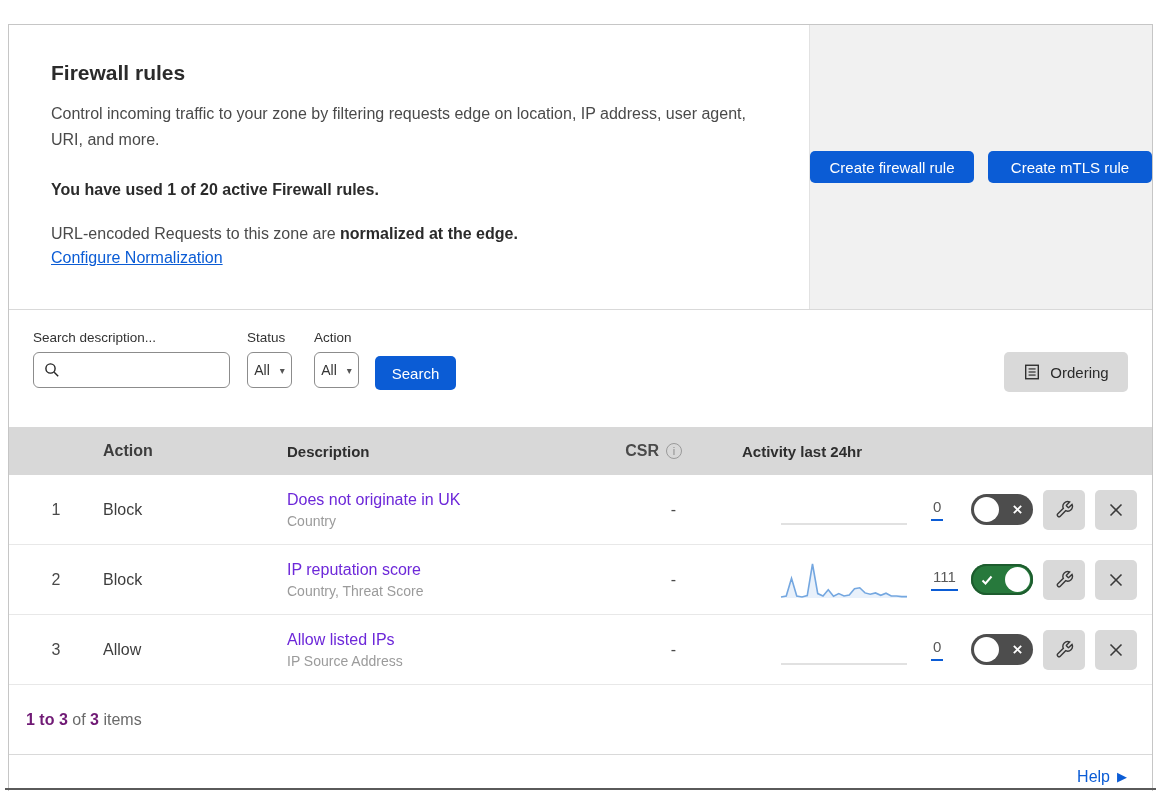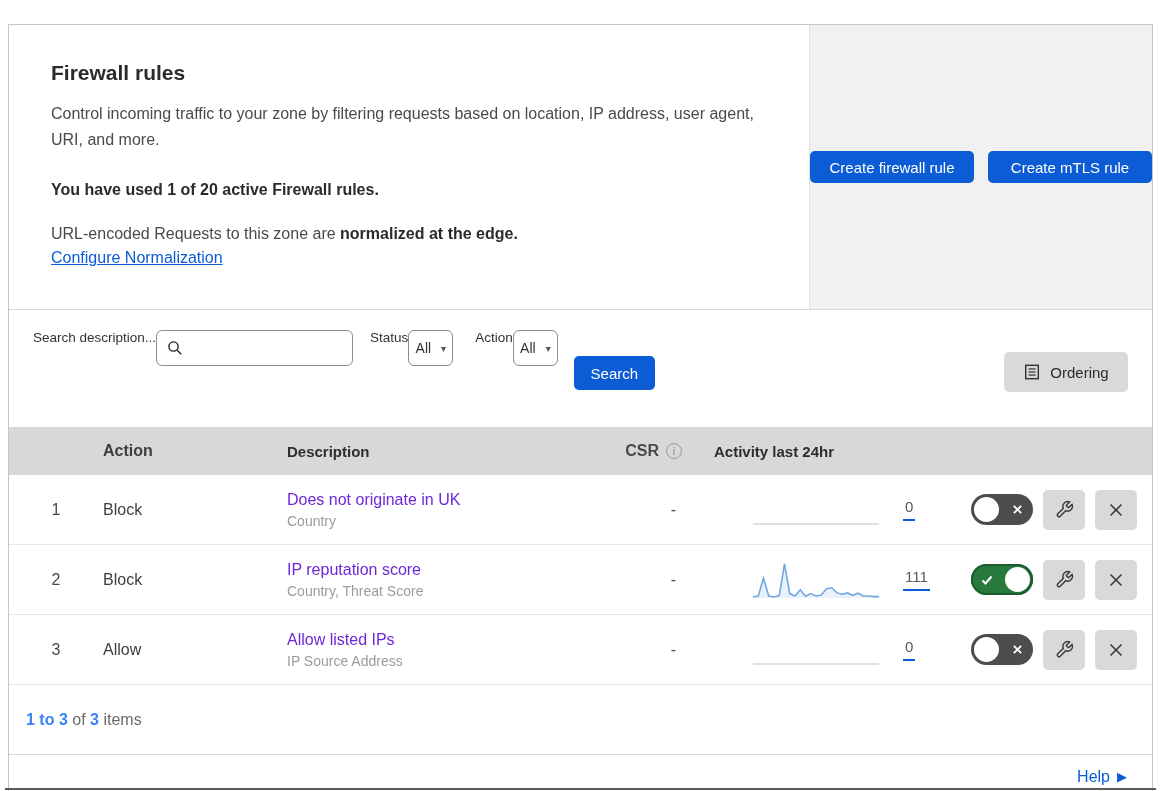--- a/index.html
+++ b/index.html
@@ -33,21 +33,21 @@
     display: flex; justify-content: center; align-items: center; gap: 14px;
   }
   .btn-primary {
     width: 270px; height: 32px;
     background: #0b5cd5; color: #fff;
     border: none; border-radius: 5px;
     font-size: 15px; font-family: inherit; cursor: pointer;
   }
   
   .filters { height: 117px; flex: none; display: flex; align-items: flex-start; padding: 20px 24px 0; }
-  .fgroup { display: flex; flex-direction: row; }
+  .fgroup { display: flex; flex-direction: column; }
   .flabel { font-size: 13.5px; color: #333; margin-bottom: 7px; }
   .search-box {
     width: 197px; height: 36px;
     border: 1px solid #8c8c8c; border-radius: 6px;
     display: flex; align-items: center; padding: 0 10px; background: #fff;
   }
   .search-box input { border: none; outline: none; flex: 1; min-width: 0; font-size: 14px; font-family: inherit; margin-left: 7px; }
   .select {
     width: 45px; height: 36px;
     border: 1px solid #8c8c8c; border-radius: 6px; background: #fff;
@@ -76,21 +76,21 @@
   .c-desc { padding-left: 8px; }
   .rule-title { font-size: 16px; color: #6d28d9; margin-bottom: 4px; }
   .rule-sub { font-size: 14px; color: #9b9b9b; }
   .c-csr { text-align: right; padding-right: 30px; font-size: 16px; color: #4a4a4a; }
   .thead .c-csr { display: flex; justify-content: flex-end; align-items: center; gap: 7px; padding-right: 24px; }
   .info-badge {
     width: 16px; height: 16px; border: 1px solid #9a9a9a; border-radius: 50%;
     color: #8c8c8c; font-size: 11px; font-weight: 400; font-style: normal;
     display: inline-flex; align-items: center; justify-content: center;
   }
-  .c-activity { display: flex; align-items: center; padding-left: 45px; }
+  .c-activity { display: flex; align-items: center; padding-left: 45px; margin-left: 28px; }
   .thead .c-activity { padding-left: 8px; }
   .spark { display: block; flex: none; }
   .count {
     margin-left: 22px; font-size: 15px; color: #595959;
     text-decoration: none; border-bottom: 2px solid #0b5cd5;
     padding: 0 2px 4px; cursor: pointer;
   }
   .c-controls { display: flex; align-items: center; padding-left: 15px; gap: 10px; }
   .toggle {
     width: 62px; height: 31px; border-radius: 16px; border: none; padding: 0;
@@ -102,35 +102,35 @@
   .iconbtn {
     width: 42px; height: 40px; background: #d9d9d9; border: none; border-radius: 5px;
     display: flex; align-items: center; justify-content: center; cursor: pointer; flex: none;
   }
   
   .tfooter {
     height: 70px; flex: none; display: flex; align-items: center;
     padding-left: 17px; font-size: 16px; color: #6a6a6a;
     border-bottom: 1px solid #d9d9d9;
   }
-  .tfooter b { color: #3b82f6; }
+  .tfooter b { color: #701a75; }
   .helpbar { flex: 1; display: flex; align-items: center; justify-content: flex-end; padding-right: 25px; }
   .help-link { color: #0b5cd5; font-size: 16px; text-decoration: none; display: flex; align-items: center; gap: 7px; cursor: pointer; }
   .help-arrow { font-size: 13px; }
   .bottom-edge { position: absolute; left: 5px; right: 5px; bottom: 1px; height: 2px; background: #5a5a5a; }
 </style>
 </head>
 <body>
 
 <div class="card">
 
   <div class="top">
     <div class="intro">
       <h1>Firewall rules</h1>
-      <p class="desc">Control incoming traffic to your zone by filtering requests based on location, IP address, user agent, URI, and more.</p>
+      <p class="desc">Control incoming traffic to your zone by filtering requests edge on location, IP address, user agent, URI, and more.</p>
       <p class="usage">You have used 1 of 20 active Firewall rules.</p>
       <p class="norm"><span>URL-encoded Requests to this zone are </span><b>normalized at the edge.</b></p>
       <a class="link">Configure Normalization</a>
     </div>
     <div class="panel">
       <button class="btn-primary">Create firewall rule</button>
       <button class="btn-primary">Create mTLS rule</button>
     </div>
   </div>
 

